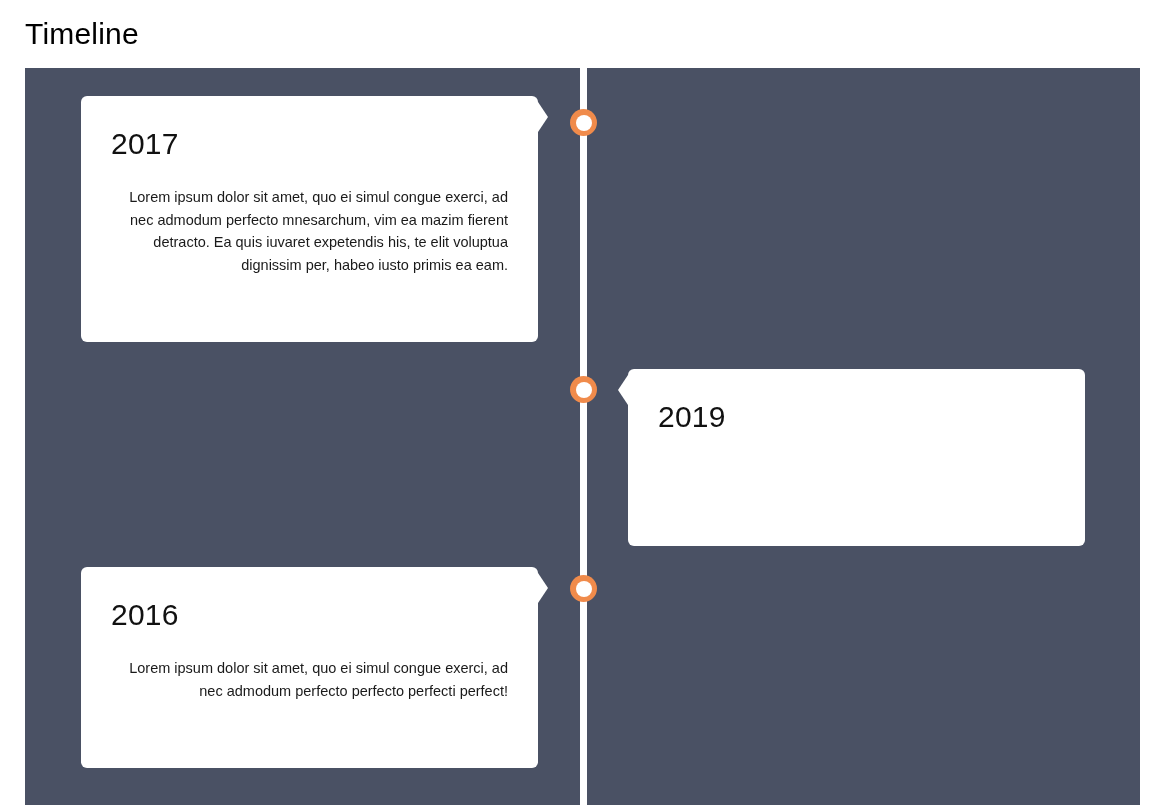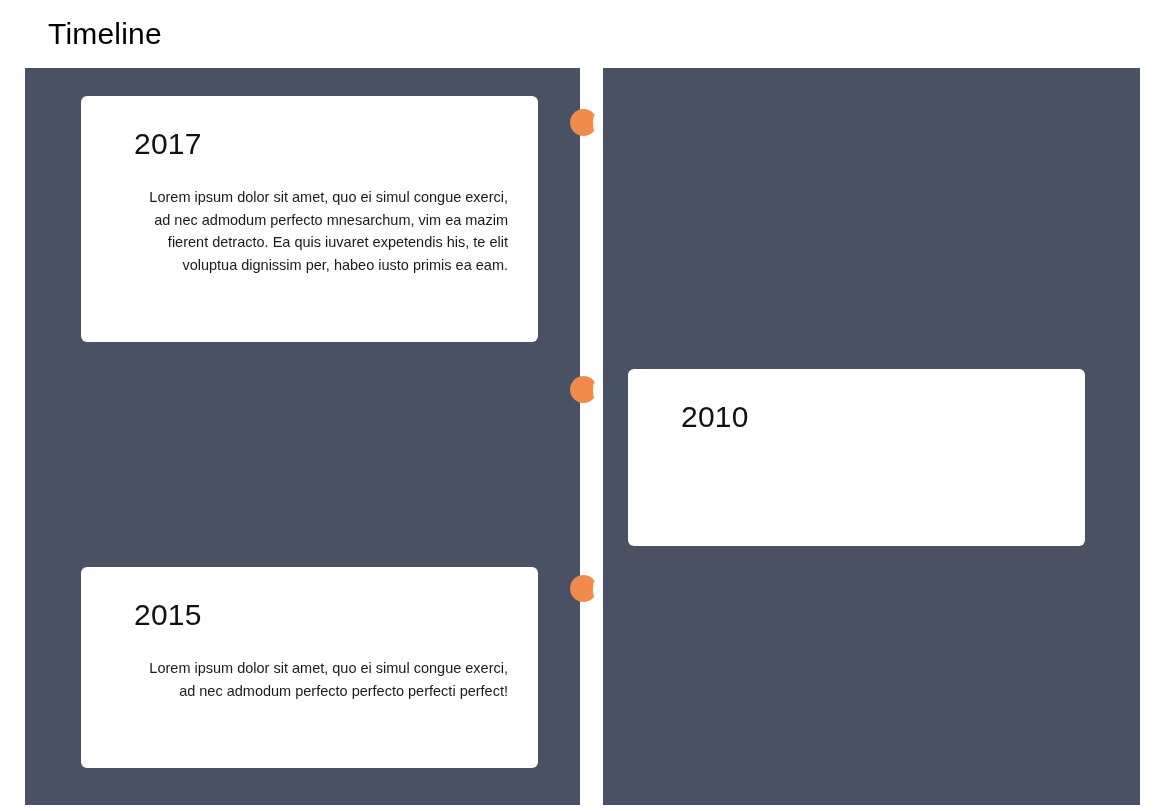--- a/index.html
+++ b/index.html
@@ -1,16 +1,16 @@
 <!DOCTYPE html>
 <html><head>
 <meta charset="utf-8">
 <title>Timeline</title>
 <style>
-  * { box-sizing: border-box; padding-left: 23px; }
+  * { box-sizing: border-box; }
   html, body {
     margin: 0;
     padding: 0;
     background: #ffffff;
   }
   body {
     width: 1160px;
     height: 811px;
     font-family: "Liberation Sans", sans-serif;
     overflow: hidden;
@@ -171,23 +171,23 @@
     <div class="timeline-marker" id="marker-2015"></div>
 
     <div class="event-card side-left" id="card-2017">
       <div class="card-pointer"></div>
       <div class="card-year">2017</div>
       <div class="card-body">Lorem ipsum dolor sit amet, quo ei simul congue exerci, ad nec admodum perfecto mnesarchum, vim ea mazim fierent detracto. Ea quis iuvaret expetendis his, te elit voluptua dignissim per, habeo iusto primis ea eam.</div>
     </div>
 
     <div class="event-card side-right" id="card-2016">
       <div class="card-pointer"></div>
-      <div class="card-year">2010</div>
+      <div class="card-year">2019</div>
     </div>
 
     <div class="event-card side-left" id="card-2015">
       <div class="card-pointer"></div>
-      <div class="card-year">2015</div>
+      <div class="card-year">2016</div>
       <div class="card-body">Lorem ipsum dolor sit amet, quo ei simul congue exerci, ad nec admodum perfecto perfecto perfecti perfect!</div>
     </div>
 
   </div>
 </div>
 
 </body></html>

